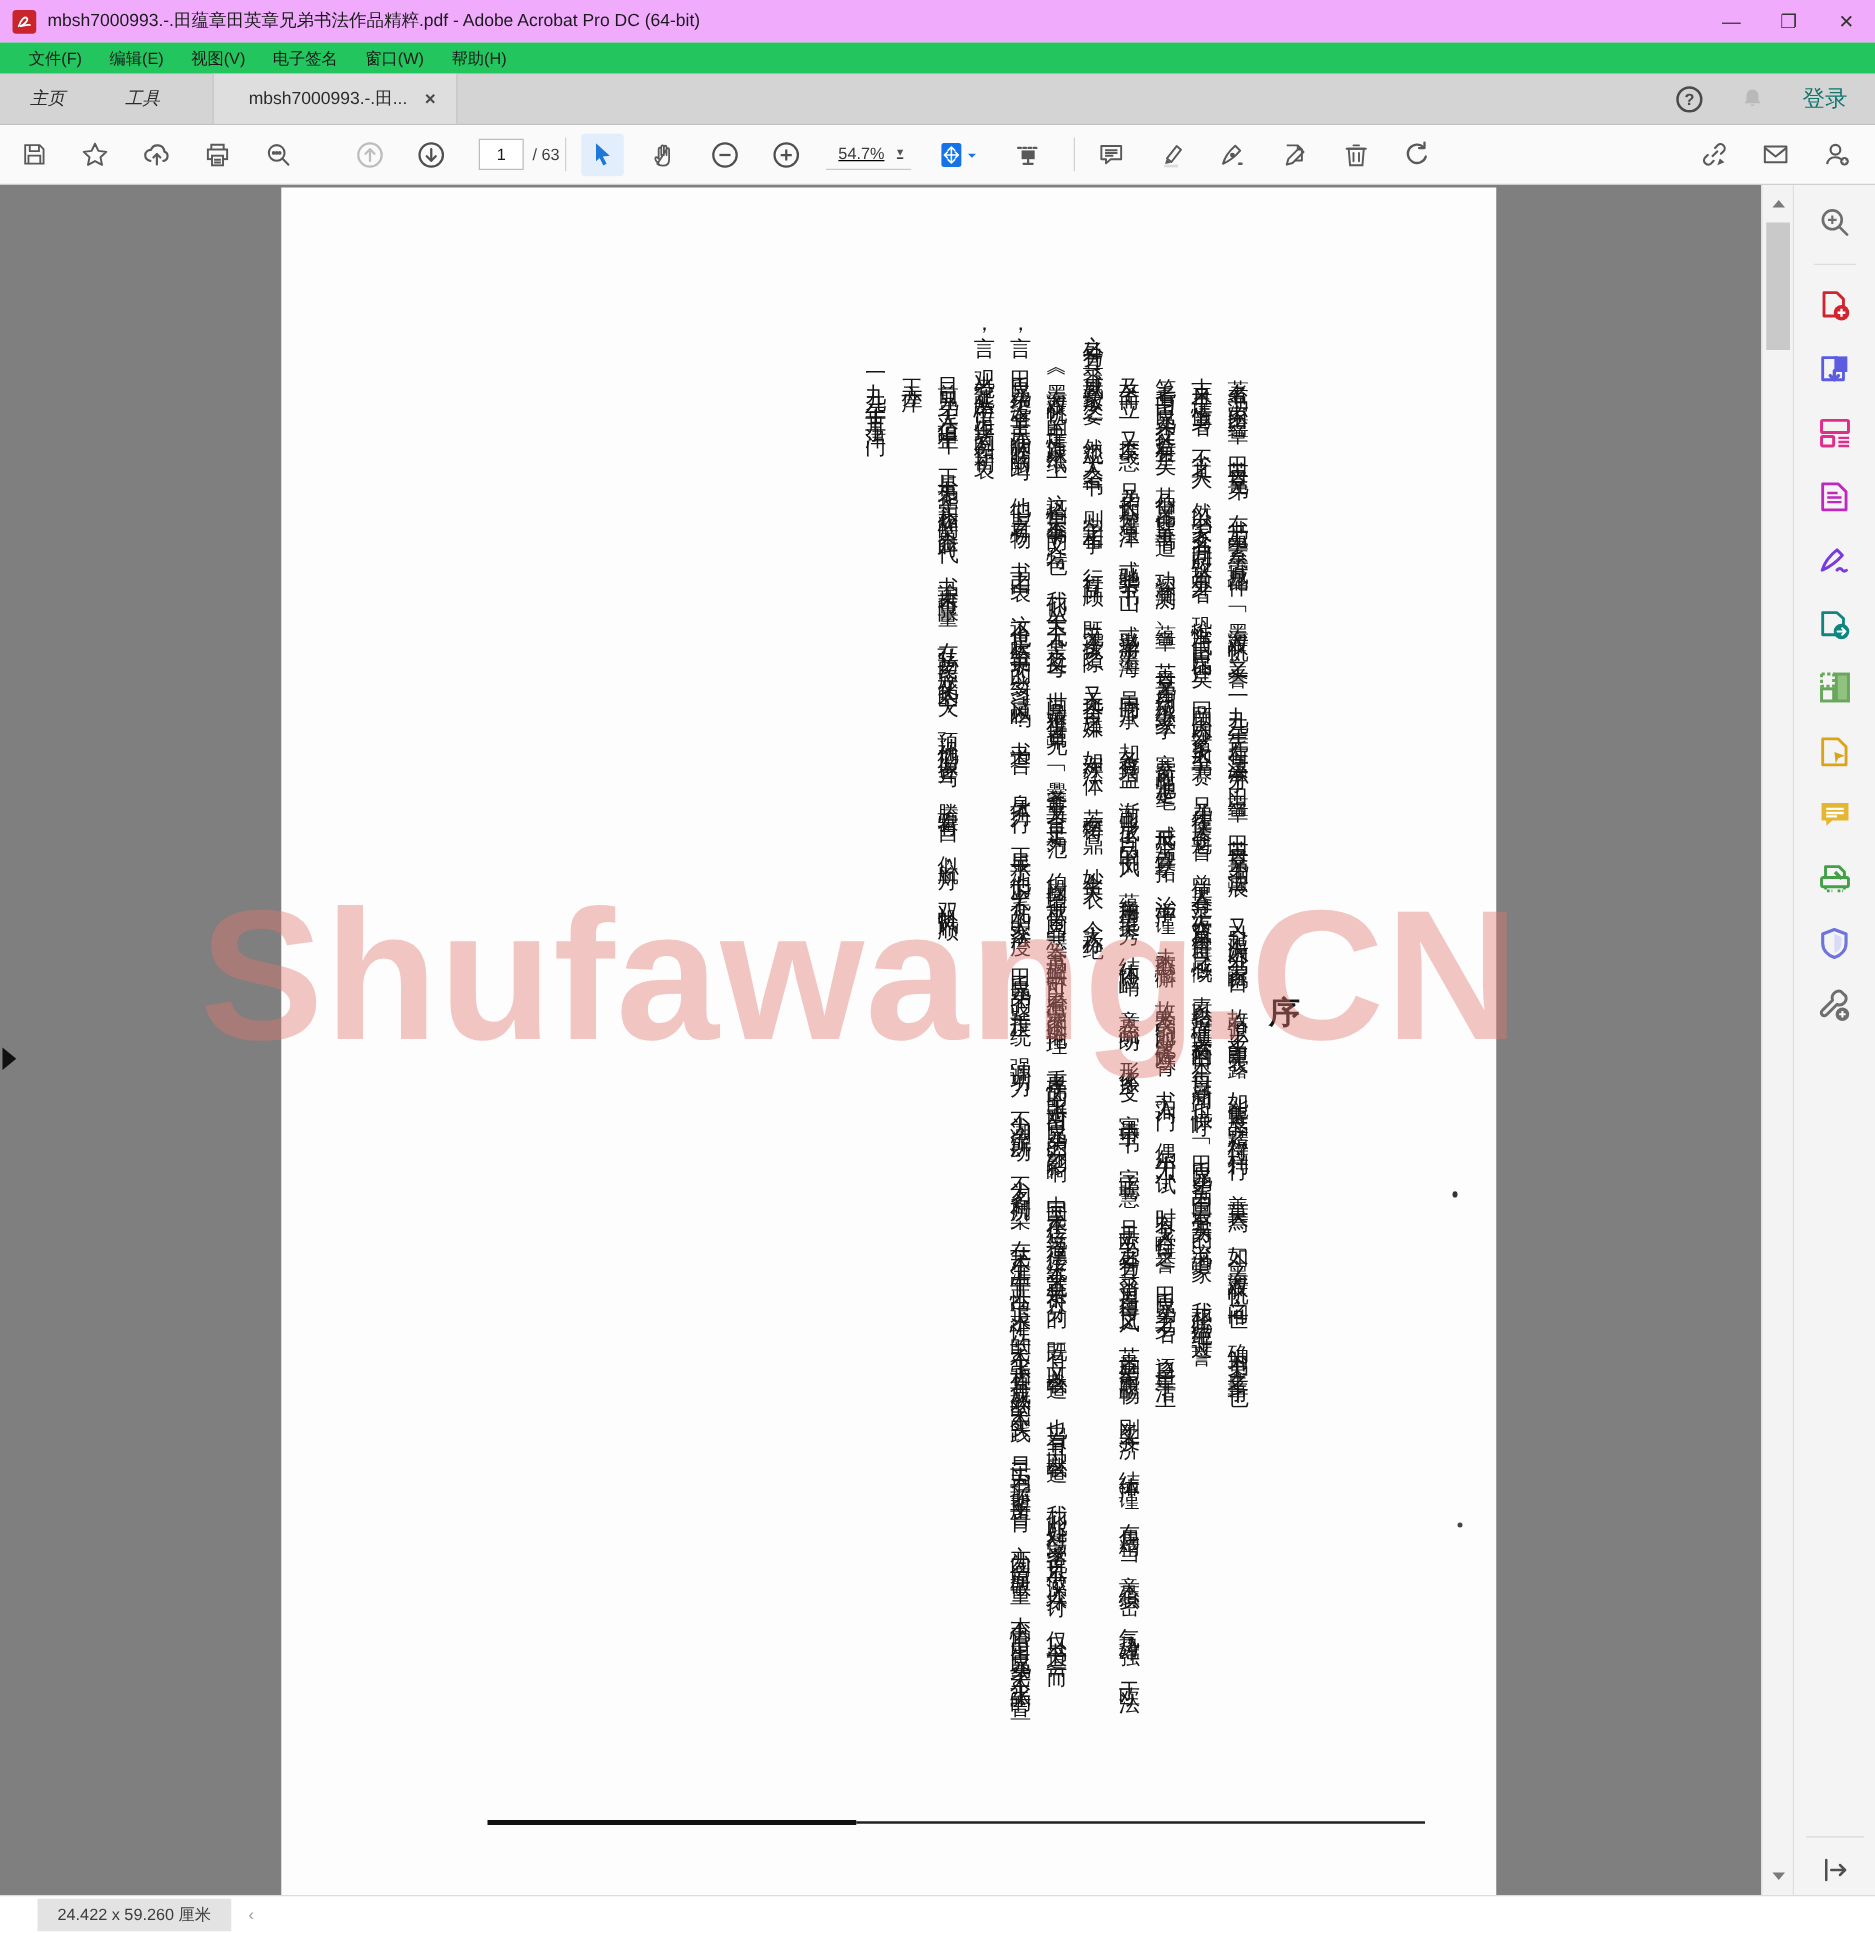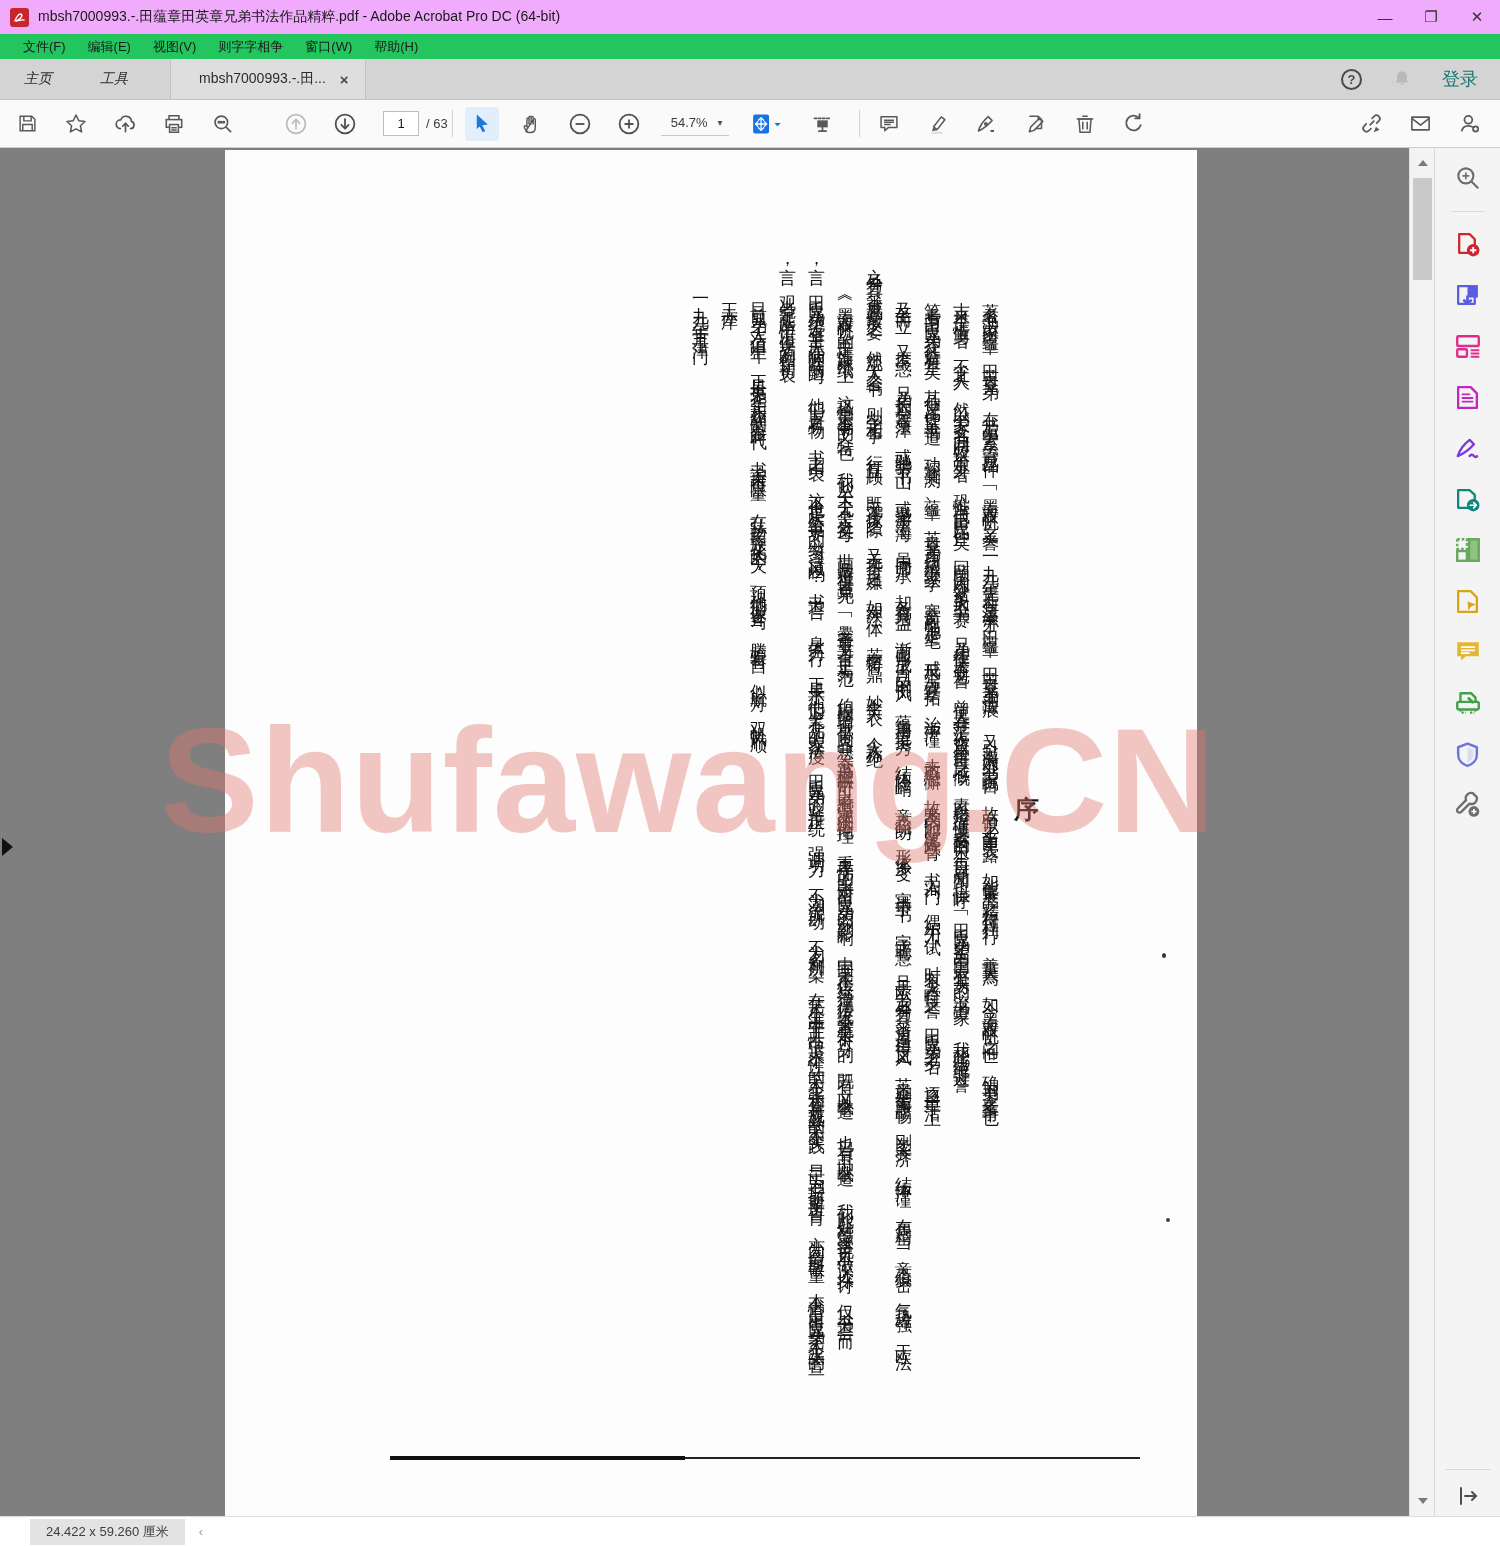--- a/index.html
+++ b/index.html
@@ -26,21 +26,21 @@
   .help-circle { width:21px; height:21px; border:2px solid #4a4a4a; border-radius:50%; display:flex; align-items:center; justify-content:center; font-size:13px; font-weight:bold; color:#4a4a4a; }
   .signin { font-size:18px; color:#0f766e; }
 
   
   .toolbar { height:48px; background:#fafafa; border-bottom:1px solid #cfcfcf; display:flex; align-items:center; padding-left:10px; }
   .tbtn { width:34px; height:34px; display:flex; align-items:center; justify-content:center; margin-right:15px; flex:0 0 auto; border-radius:3px; }
   .tbtn.active { background:#e2eefb; }
   .tsep { width:1px; height:27px; background:#d2d2d2; margin:0 12px 0 4px; flex:0 0 auto; }
   .page-input { width:36px; height:25px; border:1px solid #bdbdbd; background:#fff; text-align:center; font-size:13px; color:#1a1a1a; margin:0 7px 0 6px; }
   .page-total { font-size:13px; color:#3c3c3c; white-space:nowrap; }
-  .zoom-box { display:flex; align-items:center; gap:10px; border-bottom:1px solid #c9c9c9; padding:4px 6px 5px 10px; margin-right:16px; }
+  .zoom-box { display:flex; align-items:center; gap:10px; border-bottom:1px solid #c9c9c9; padding:4px 6px 5px 10px; margin-right:16px;text-decoration:underline; }
   .zoom-val { font-size:13px; color:#3c3c3c; }
   .caret { font-size:10px; color:#555; }
   .grp-right { margin-left:auto; display:flex; align-items:center; padding-right:8px; }
 
   
   .main { display:flex; height:1368px; }
   .docpane { position:relative; width:1409px; background:#7f7f7f; overflow:hidden; }
   .page { position:absolute; left:225px; top:2px; width:972px; height:1366px; background:#fdfdfd; }
 
   .page-text { position:absolute; top:105px; right:152px; height:1095px; writing-mode:vertical-rl; color:#141414; font-size:17px; letter-spacing:5px; line-height:29px; overflow:visible; }
@@ -95,21 +95,21 @@
     <div class="win-btn">—</div>
     <div class="win-btn">❐</div>
     <div class="win-btn">✕</div>
   </div>
 </div>
 
 <div class="menubar">
   <div class="menu-item">文件(F)</div>
   <div class="menu-item">编辑(E)</div>
   <div class="menu-item">视图(V)</div>
-  <div class="menu-item">则字字相争</div>
+  <div class="menu-item">电子签名</div>
   <div class="menu-item">窗口(W)</div>
   <div class="menu-item">帮助(H)</div>
 </div>
 
 <div class="tabbar">
   <div class="nav-tab">主页</div>
   <div class="nav-tab">工具</div>
   <div class="doc-tab">
     <span class="label">mbsh7000993.-.田...</span>
     <span class="tab-close">×</span>

